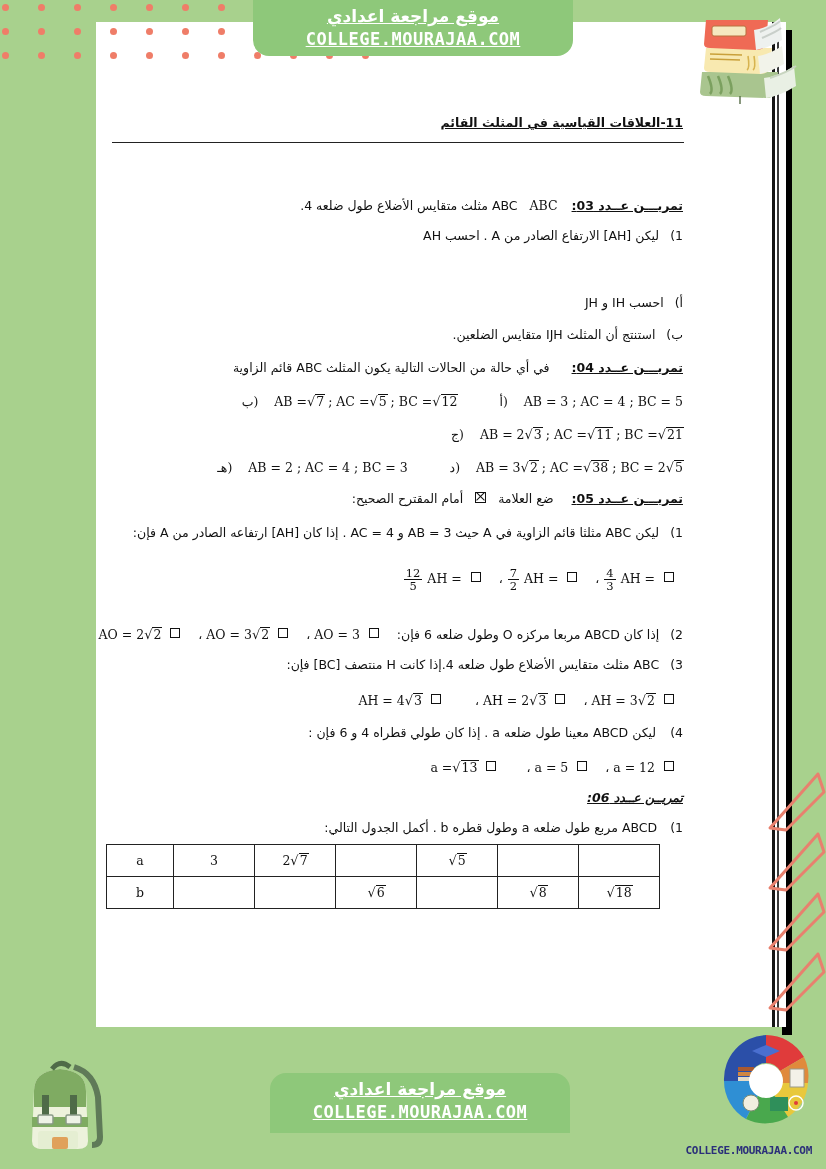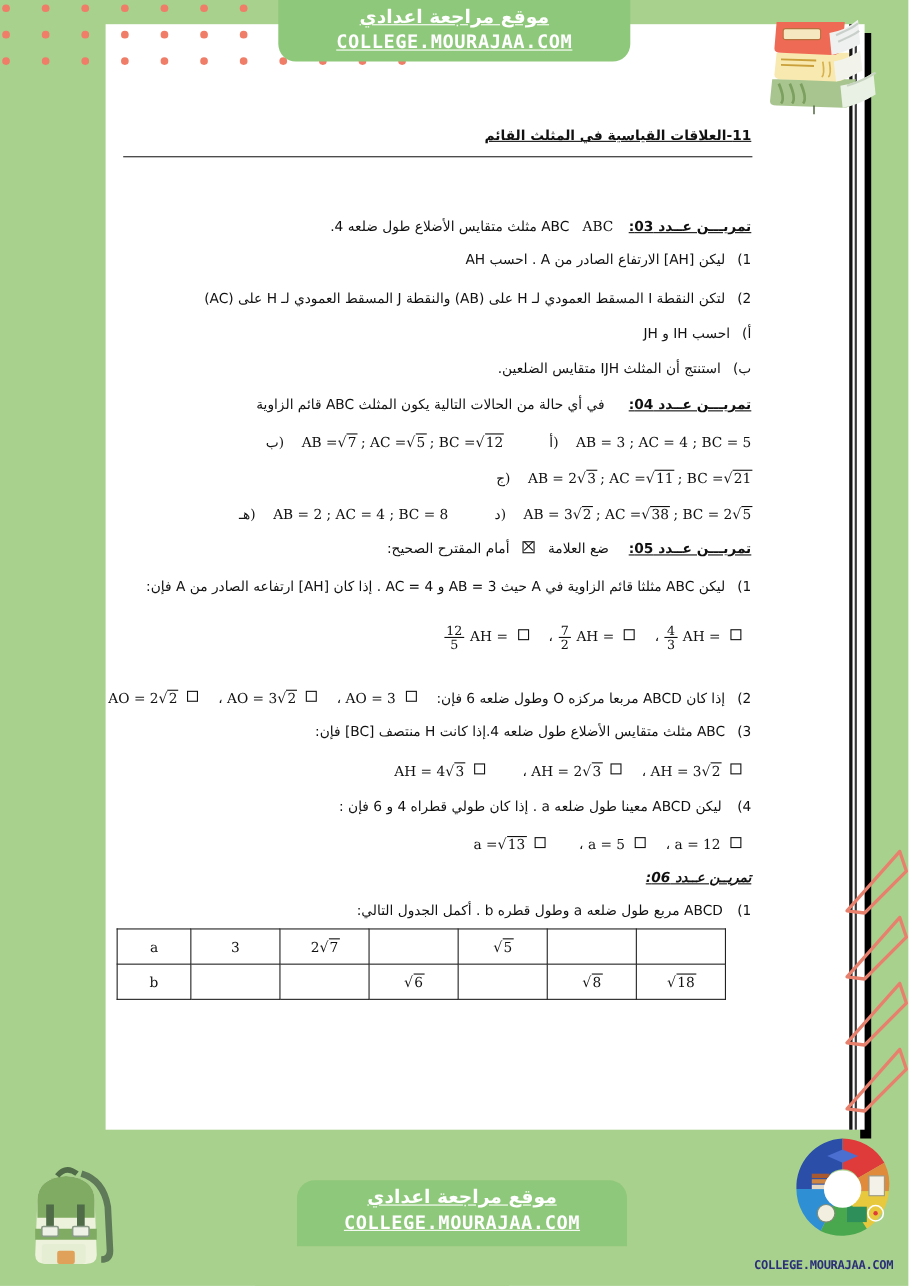--- a/index.html
+++ b/index.html
@@ -400,25 +400,20 @@
       <span style="display:inline-block;width:4px"></span>
       <span>ABC مثلث متقايس الأضلاع  طول ضلعه 4.</span>
     </div>
 
     <div class="row" style="right:13px; top:208px;">
       <span>1)</span>
       <span style="display:inline-block;width:3px"></span>
       <span>ليكن [AH] الارتفاع الصادر من A . احسب AH</span>
     </div>
 
-    <div class="row" style="right:13px; top:243px;">
-      <span>2)</span>
-      <span style="display:inline-block;width:3px"></span>
-      <span>لتكن النقطة I المسقط العمودي لـ H على (AB) والنقطة J المسقط العمودي لـ H على (AC)</span>
-    </div>
 
     <div class="row" style="right:13px; top:275px;">
       <span>أ)</span>
       <span style="display:inline-block;width:3px"></span>
       <span>احسب IH و JH</span>
     </div>
 
     <div class="row" style="right:13px; top:307px;">
       <span>ب)</span>
       <span style="display:inline-block;width:3px"></span>
@@ -466,21 +461,21 @@
         AB = 3<span class="sqrt"><span class="rad">√</span><span class="ovr">2</span></span> ;
         AC =<span class="sqrt"><span class="rad">√</span><span class="ovr">38</span></span> ;
         BC = 2<span class="sqrt"><span class="rad">√</span><span class="ovr">5</span></span>
       </span>
       <span class="sep"></span>
       <span class="ltr">
         <span>هـ)</span>
         <span style="display:inline-block;width:8px"></span>
         <span>AB = 2</span> ;
         <span>AC = 4</span> ;
-        <span>BC = 8</span>
+        <span>BC = 3</span>
       </span>
     </div>
 
     <div class="row" style="right:13px; top:470px;">
       <span class="ex-head">تمريـــن عــدد 05:</span>
       <span style="display:inline-block;width:10px"></span>
       <span>ضع العلامة</span>
       <span style="display:inline-block;width:4px"></span>
       <span class="xbox"></span>
       <span style="display:inline-block;width:4px"></span>

